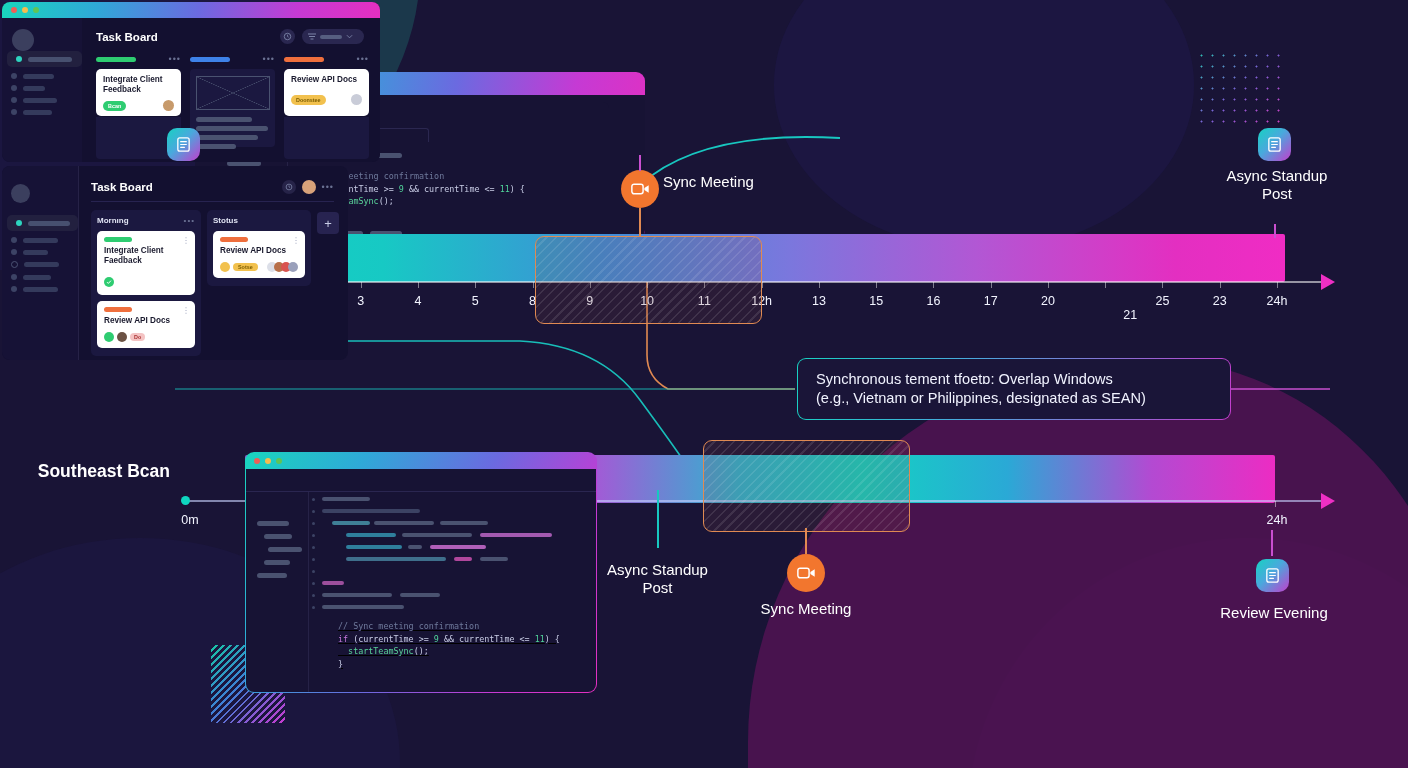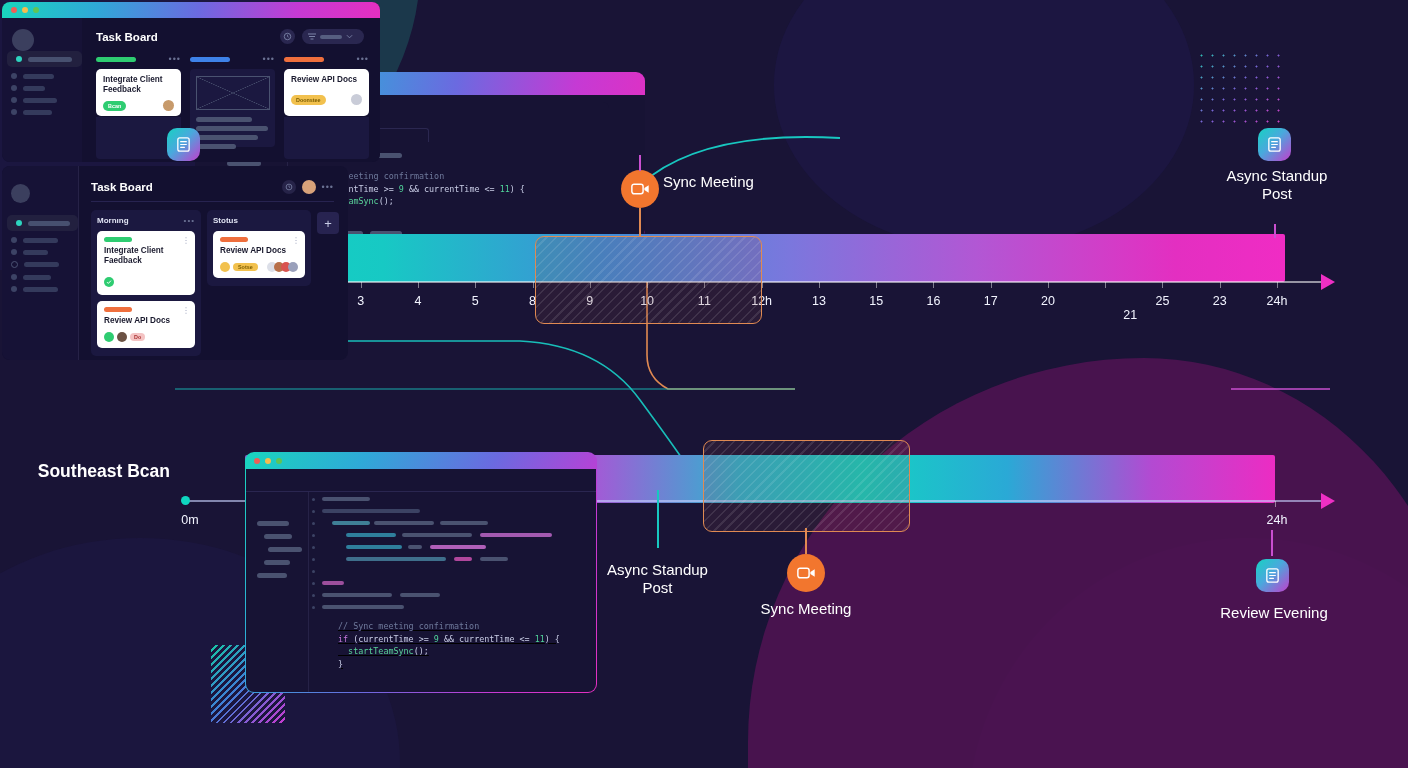--- a/index.html
+++ b/index.html
@@ -431,20 +431,26 @@
     <svg width="17" height="17" viewBox="0 0 18 18">
       <rect x="3" y="2" width="12" height="14" rx="2" fill="none" stroke="#fff" stroke-width="1.4"></rect>
       <path d="M6 6h6M6 9h6M6 12h4" stroke="#fff" stroke-width="1.3" stroke-linecap="round"></path>
     </svg>
   </div>
   <div class="marker-label" style="left:1212px;top:167px;width:130px;">
     <span>Async Standup Post</span>
   </div>
   <div class="vline" style="left:1274px;top:224px;height:14px;background:#c94fd0;"></div>
 
+  <div id="callout-overlap">
+    <div class="txt">
+      <div>Synchronous tement tfoetɒ: Overlap Windows</div>
+      <div>(e.g., Vietnam or Philippines, designated as SEAN)</div>
+    </div>
+  </div>
 
   <div class="tl-name" id="label-sea">
     <div>Southeast Bcan</div>
   </div>
 
   <div class="tl-bar" id="timeline-sea-bar"></div>
   <div class="axis-line" style="left:185px;top:500px;width:1138px;background:rgba(200,210,255,.6);"></div>
   <div class="axis-arrow" style="left:1321px;top:493px;border-left:14px solid #ee2fc4;"></div>
   <div class="endcap" style="left:181px;top:496px;background:#0fd6c0;"></div>
   <div class="tick-label" style="left:190px;top:513px;">0m</div>

